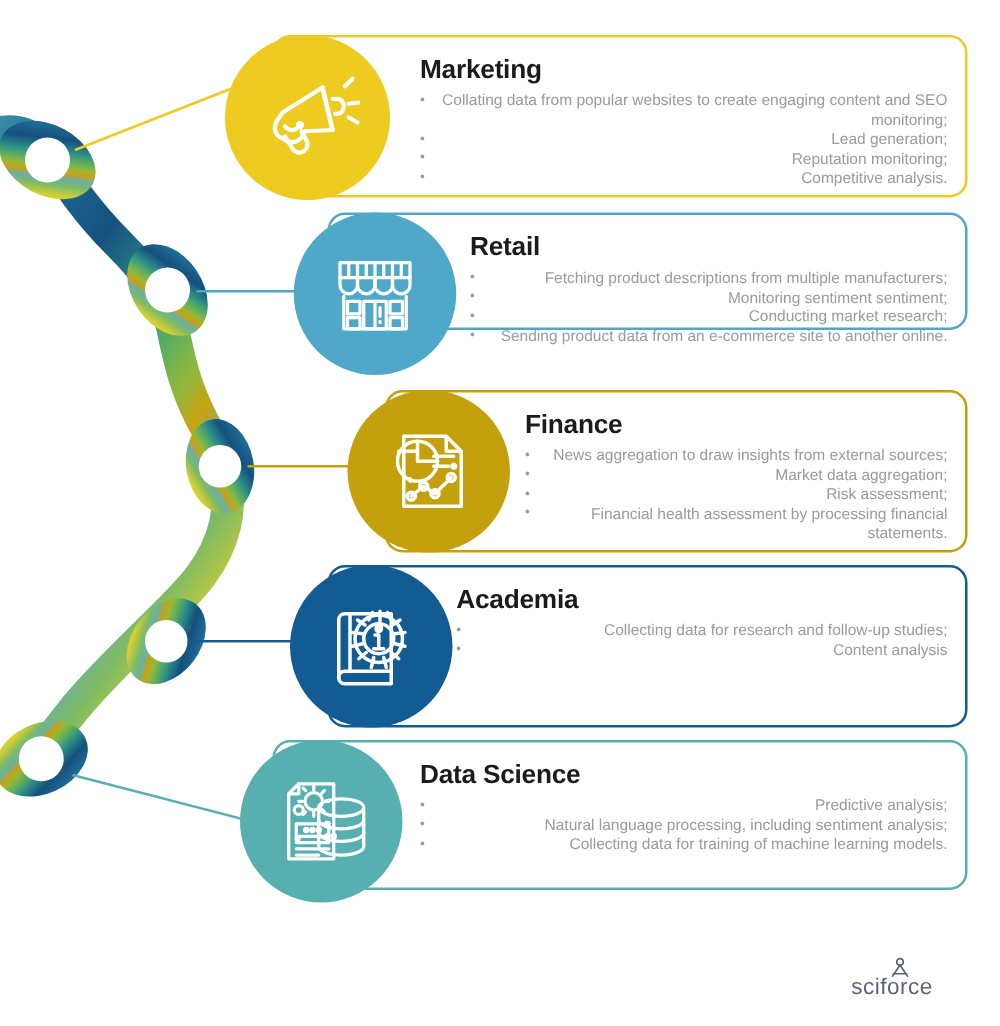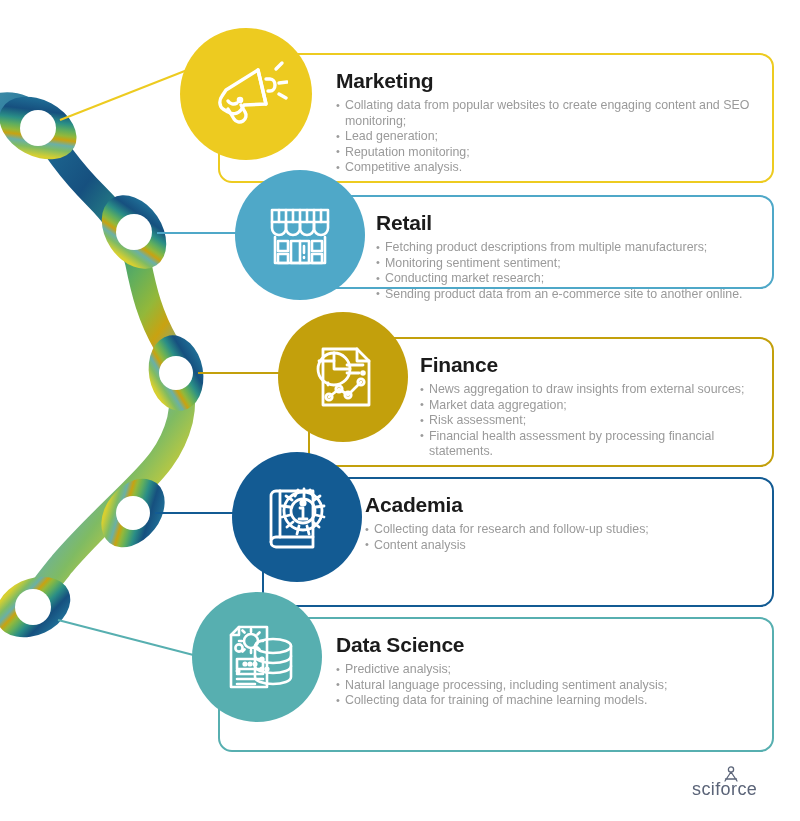--- a/index.html
+++ b/index.html
@@ -25,21 +25,20 @@
     pointer-events: none;
   }
 
   
   .card {
     position: absolute;
     background: #ffffff;
     border: 2px solid #cccccc;
     border-radius: 14px;
     z-index: 3;
-    margin-top: 25px;
   }
   .card-body {
     position: absolute;
     top: 0; bottom: 0;
     right: 14px;
     padding-top: 14px;
     display: flex;
     flex-direction: column;
   }
   .card-title {
@@ -54,20 +53,21 @@
     list-style: none;
     margin: 0; padding: 0;
     color: #9a9a9a;
     font-size: 12.4px;
     line-height: 15.6px;
   }
   .card-list li {
     position: relative;
     padding-left: 9px;
     margin: 0;
+    text-align: right;
   }
   .card-list li::before {
     content: "\2022";
     position: absolute;
     left: 0; top: -0.5px;
     font-size: 11px;
   }
 
   
   .icon-circle {
@@ -76,21 +76,21 @@
     z-index: 5;
     display: flex;
     align-items: center;
     justify-content: center;
   }
   .icon-circle svg { display: block; }
 
   
   #logo {
     position: absolute;
-    right: 24px; bottom: 18px;
+    right: 35px; bottom: 18px;
     width: 86px; height: 40px;
     z-index: 6;
   }
 </style>
 </head>
 <body>
 
 <div id="stage">
 
   <svg id="chain" viewBox="0 0 230 680">
@@ -179,21 +179,21 @@
   <div class="card" style="left:262px; top:452px; width:512px; height:130px; border-color:#135B93;">
     <div class="card-body" style="left:101px;">
       <div class="card-title">Academia</div>
       <ul class="card-list">
         <li>Collecting data for research and follow-up studies;</li>
         <li>Content analysis</li>
       </ul>
     </div>
   </div>
 
-  <div class="card" style="left:218px; top:592px; width:556px; height:135px; border-color:#57AFB0;">
+  <div class="card" style="left:218px; top:592px; width:556px; height:120px; border-color:#57AFB0;">
     <div class="card-body" style="left:116px;">
       <div class="card-title">Data Science</div>
       <ul class="card-list">
         <li>Predictive analysis;</li>
         <li>Natural language processing, including sentiment analysis;</li>
         <li>Collecting data for training of machine learning models.</li>
       </ul>
     </div>
   </div>
 

